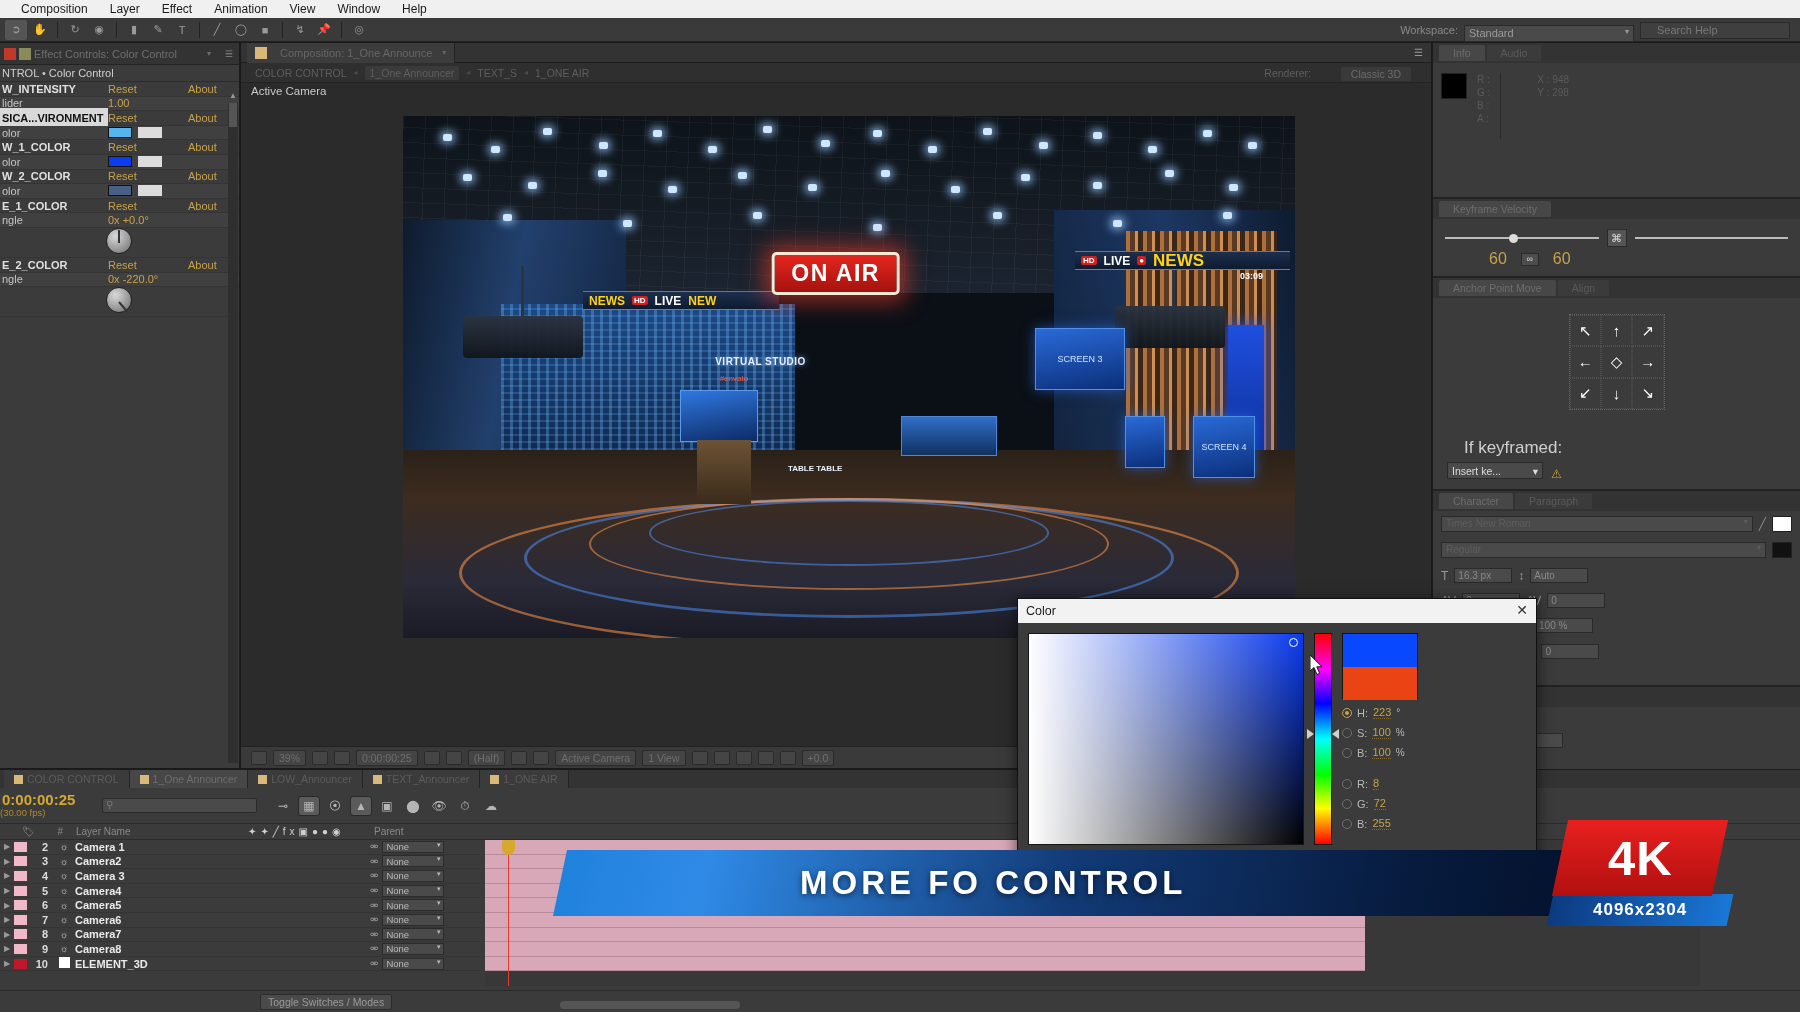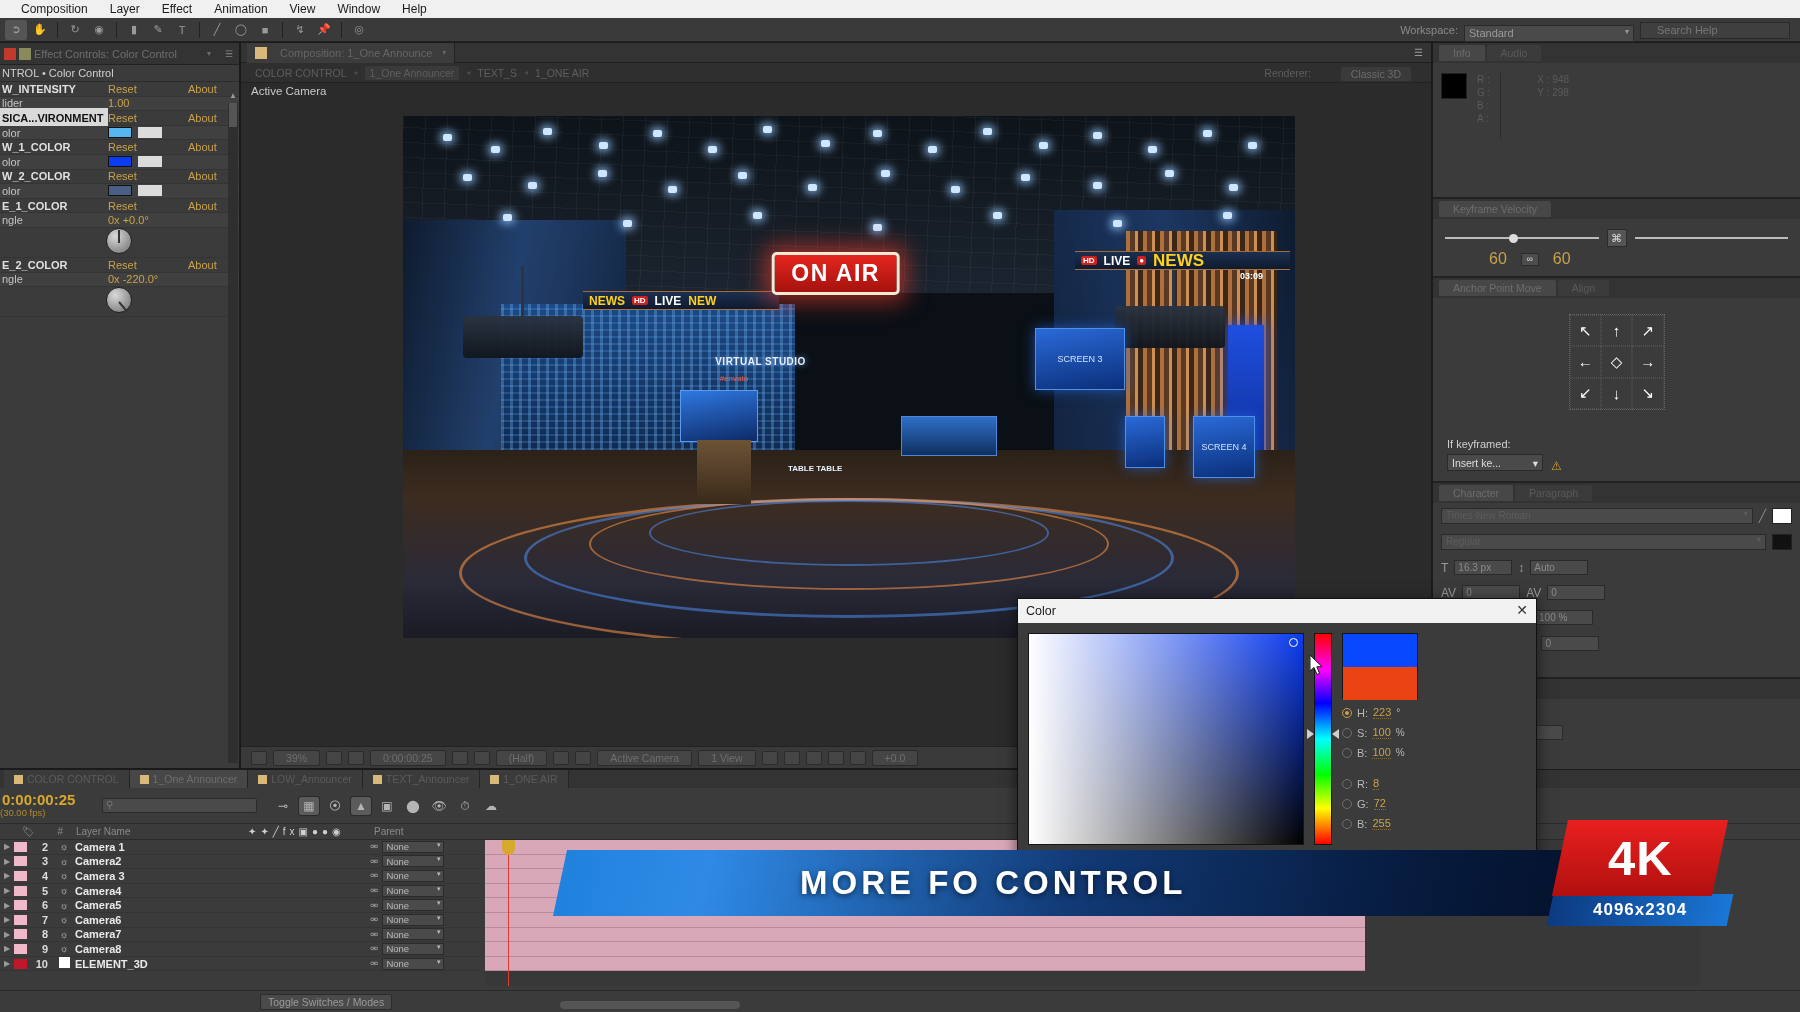--- a/index.html
+++ b/index.html
@@ -81,21 +81,21 @@
   #rendlbl { position:absolute; right:120px; top:24px; color:#5e5e5e; font-size:10.5px;}
   #rendval { position:absolute; right:20px; top:24px; color:#6c6c6c; font-size:10.5px;
              background:#3a3a3a; padding:1px 10px; border-radius:2px;}
   #activecam { position:absolute; left:10px; top:42px; color:#c9c9c9; font-size:11.5px; }
   
   #viewer { position:absolute; left:162px; top:73px; width:892px; height:522px; overflow:hidden;
             background:#0b1016; }
   #compbottom { position:absolute; left:0; bottom:0; width:1190px; height:22px; background:#3a3a3a;
                 border-top:1px solid #222; display:flex; align-items:center; gap:6px; padding-left:10px;
                 color:#6e6e6e; font-size:10.5px; }
-  #compbottom .cbi { background:#454545; border:1px solid #2b2b2b; padding:1px 12px; border-radius:2px;}
+  #compbottom .cbi { background:#454545; border:1px solid #2b2b2b; padding:1px 5px; border-radius:2px;}
   #compbottom .cbicn { width:16px; height:14px; background:#454545; border:1px solid #2b2b2b; border-radius:2px; }
 
   
   .studio { position:absolute; inset:0; }
   .ceil { position:absolute; left:0; top:0; width:100%; height:34%;
           background:linear-gradient(180deg,#0d1319 0%, #161d26 60%, #1b2430 100%); }
   .ceilgrid { position:absolute; inset:0;
        background-image:repeating-linear-gradient(92deg, rgba(255,255,255,.045) 0 1px, transparent 1px 22px),
                         repeating-linear-gradient(2deg, rgba(255,255,255,.035) 0 1px, transparent 1px 15px); }
   .spot { position:absolute; width:9px; height:7px; background:#cfe6ff; border-radius:2px;
@@ -163,21 +163,21 @@
            align-items:center; justify-content:center; color:#ddd; font-size:11px;}
   .kvvals { display:flex; align-items:center; gap:14px; padding:1px 34px 8px 56px; }
   .kvvals .v { color:#c8a24a; font-size:16px; }
   .kvvals .link { width:18px; height:13px; background:#4d4d4d; border:1px solid #2b2b2b; color:#ddd;
                   font-size:9px; display:flex; align-items:center; justify-content:center;}
   .apgrid { width:96px; height:96px; margin:16px auto 8px; display:grid;
             grid-template-columns:repeat(3,1fr); grid-template-rows:repeat(3,1fr);
             border:1px dotted #666; }
   .apcell { display:flex; align-items:center; justify-content:center; color:#fff; font-size:15px;
             border:1px dotted #4e4e4e; }
-  .apkf { padding-left:14px; font-size:11px; color:#cfcfcf;margin-top:28px; }
+  .apkf { padding-left:31px; font-size:17px; color:#cfcfcf;margin-top:28px; }
   .apdd { margin:4px 0 10px 14px; width:96px; height:17px; background:#4a4a4a; border:1px solid #2a2a2a;
           color:#ddd; font-size:10.5px; padding:1px 4px; display:inline-flex; align-items:center;
           justify-content:space-between;}
   .charRow { display:flex; align-items:center; gap:6px; padding:5px 8px; }
   .charSel { flex:1; height:16px; background:#4a4a4a; border:1px solid #2a2a2a; color:#5d5d5d;
              font-size:10px; padding:1px 4px; position:relative;}
   .charSel:after{content:"\25BE"; position:absolute; right:4px; top:0; font-size:8px;}
   .charSwatch { width:20px; height:16px; background:#fff; border:1px solid #222; }
   .charSwatch.b { background:#111; }
   .miniField { width:58px; height:15px; background:#4a4a4a; border:1px solid #2a2a2a; color:#8a8a8a;

